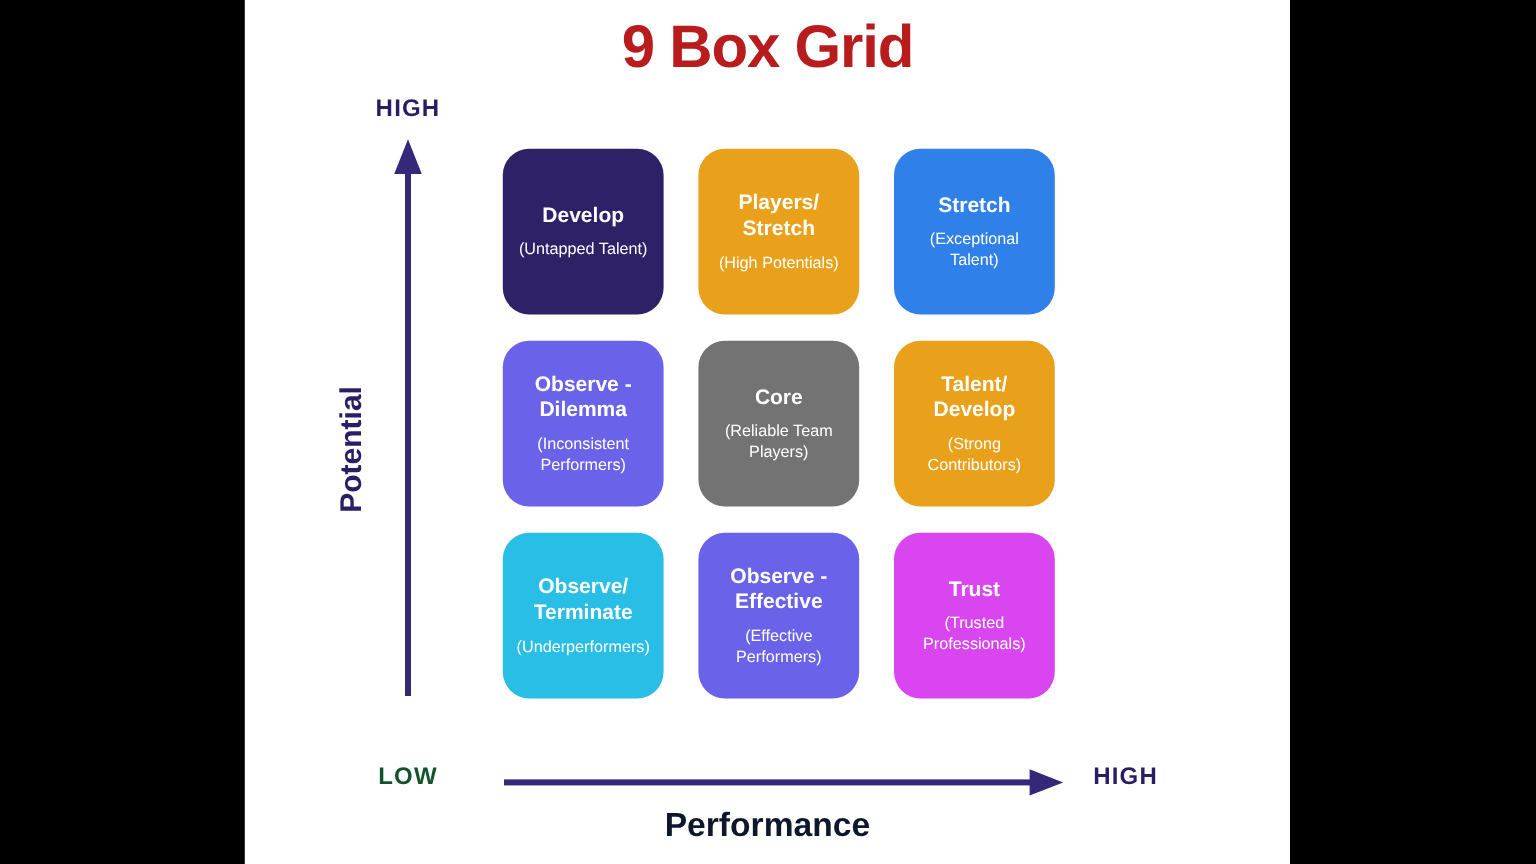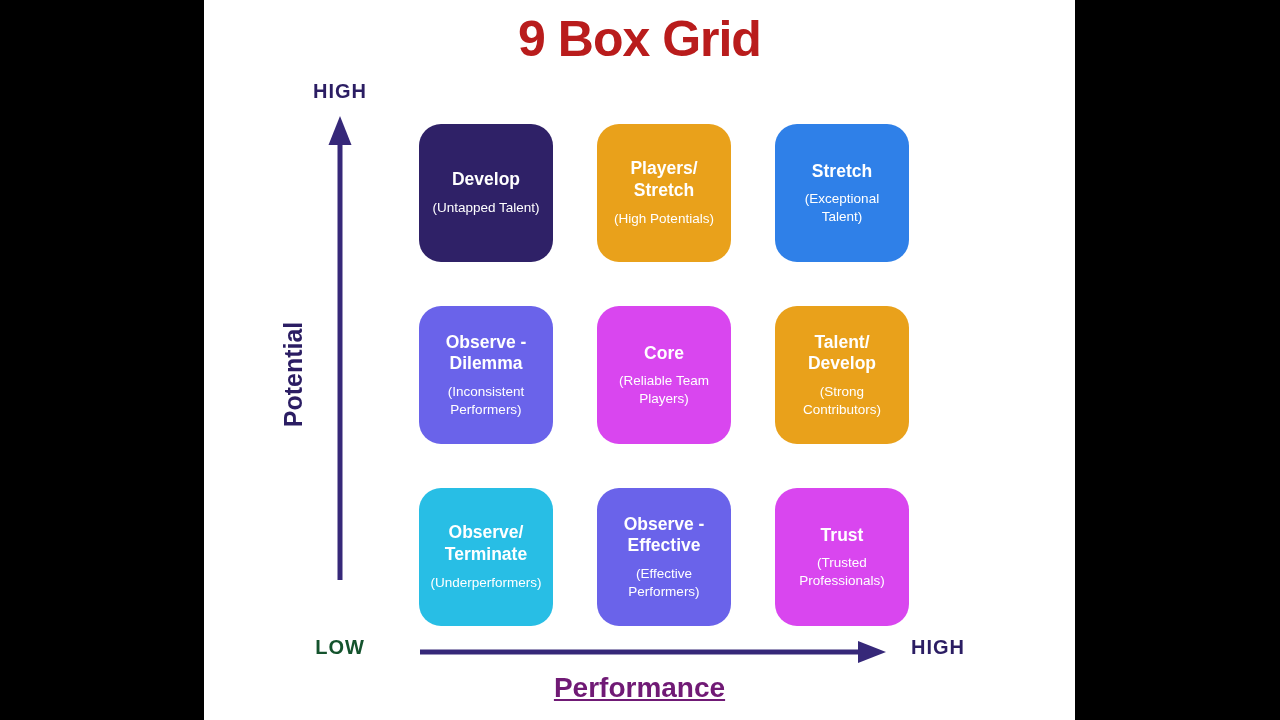--- a/index.html
+++ b/index.html
@@ -53,21 +53,20 @@
   .y-arrow { position: absolute; left: 122px; top: 115px; }
   .x-arrow { position: absolute; left: 216px; top: 639px; }
   .grid {
     position: absolute;
     left: 215px; top: 124px;
     display: grid;
     grid-template-columns: 134px 134px 134px;
     grid-template-rows: 138px 138px 138px;
     column-gap: 29px;
     row-gap: 22px;
-    gap: 44px;
   }
   .cell {
     border-radius: 22px;
     color: #ffffff;
     display: flex;
     flex-direction: column;
     align-items: center;
     justify-content: center;
     text-align: center;
     padding: 6px;
@@ -120,21 +119,21 @@
 Talent)</div>
     </div>
 
     <div class="cell" style="background: rgb(106, 99, 234);">
       <div class="cell-title">Observe -
 Dilemma</div>
       <div class="cell-subtitle">(Inconsistent
 Performers)</div>
     </div>
 
-    <div class="cell" style="background: #d946ef;">
+    <div class="cell" style="background: #737373;">
       <div class="cell-title">Core</div>
       <div class="cell-subtitle">(Reliable Team
 Players)</div>
     </div>
 
     <div class="cell" style="background: rgb(233, 161, 27);">
       <div class="cell-title">Talent/
 Develop</div>
       <div class="cell-subtitle">(Strong
 Contributors)</div>
@@ -163,15 +162,15 @@
 
   <div class="axis-end-label x-low" style="color: #14532d;">LOW</div>
 
   <svg class="x-arrow" width="470" height="26" viewBox="0 0 470 26" style="color: rgb(54, 40, 121);">
     <rect x="0" y="10.5" width="442" height="5" fill="currentColor"></rect>
     <polygon points="466,13 438,2 438,24" fill="currentColor"></polygon>
   </svg>
 
   <div class="axis-end-label x-high" style="color: rgb(43, 29, 99);">HIGH</div>
 
-  <div class="x-axis-title" style="color: #701a75; text-decoration: underline;">Performance</div>
+  <div class="x-axis-title" style="color: #0f172a;">Performance</div>
 
 </div>
 
 </body></html>

